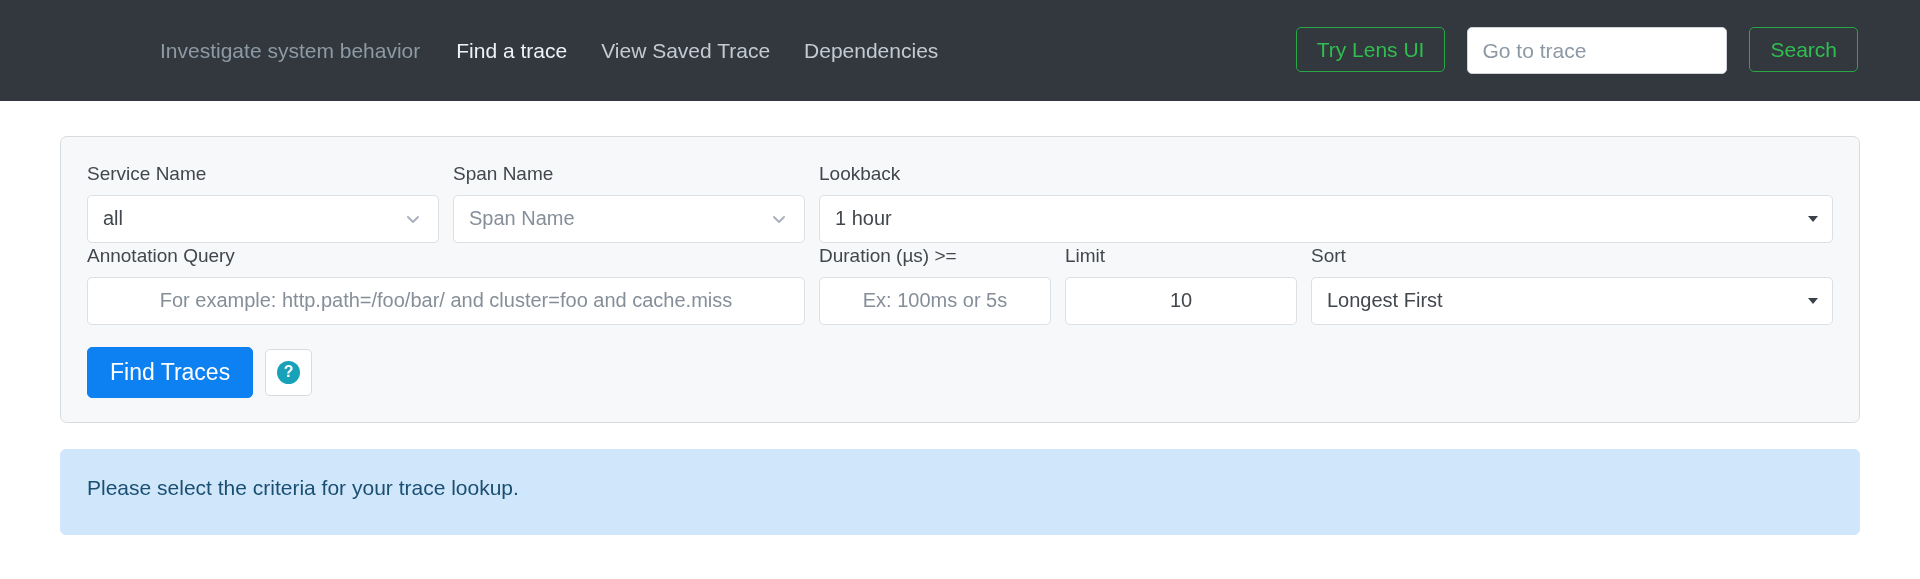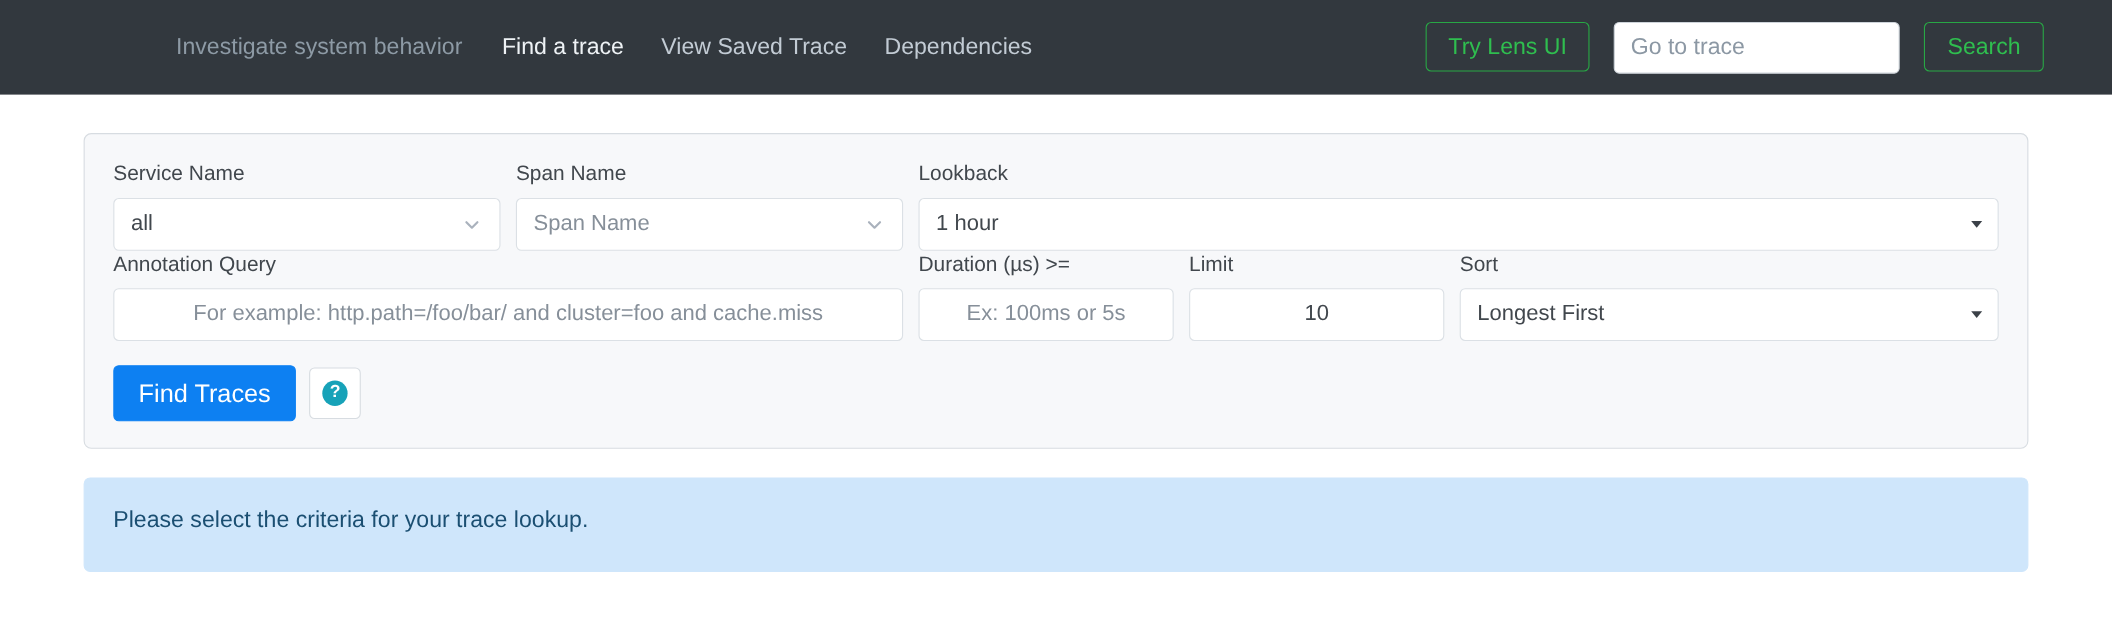--- a/index.html
+++ b/index.html
@@ -8,21 +8,21 @@
     padding: 0;
     width: 1920px;
     height: 579px;
     background: #ffffff;
     font-family: "Liberation Sans", sans-serif;
     overflow: hidden;
   }
 
   
   .navbar {
-    height: 86px;
+    height: 101px;
     background: #32383e;
     display: flex;
     align-items: center;
     padding: 0 62px 0 0;
     position: relative;
   }
   .nav-left {
     display: flex;
     align-items: center;
     margin-left: 160px;
@@ -69,21 +69,21 @@
     background: #fff;
     font-size: 21px;
     padding: 0 14px;
     font-family: inherit;
     color: #495057;
     outline: none;
   }
   .trace-input::placeholder { color: #8c98a4; }
 
   
-  .page { padding: 0 76px; }
+  .page { padding: 0 60px; }
   .search-card {
     margin-top: 35px;
     border: 1px solid #d7dce1;
     border-radius: 7px;
     background: #f7f8fa;
     padding: 26px 26px 24px 26px;
   }
   .row { display: flex; gap: 14px; }
   .row + .row { margin-top: 2px; }
   .field { display: flex; flex-direction: column; }

